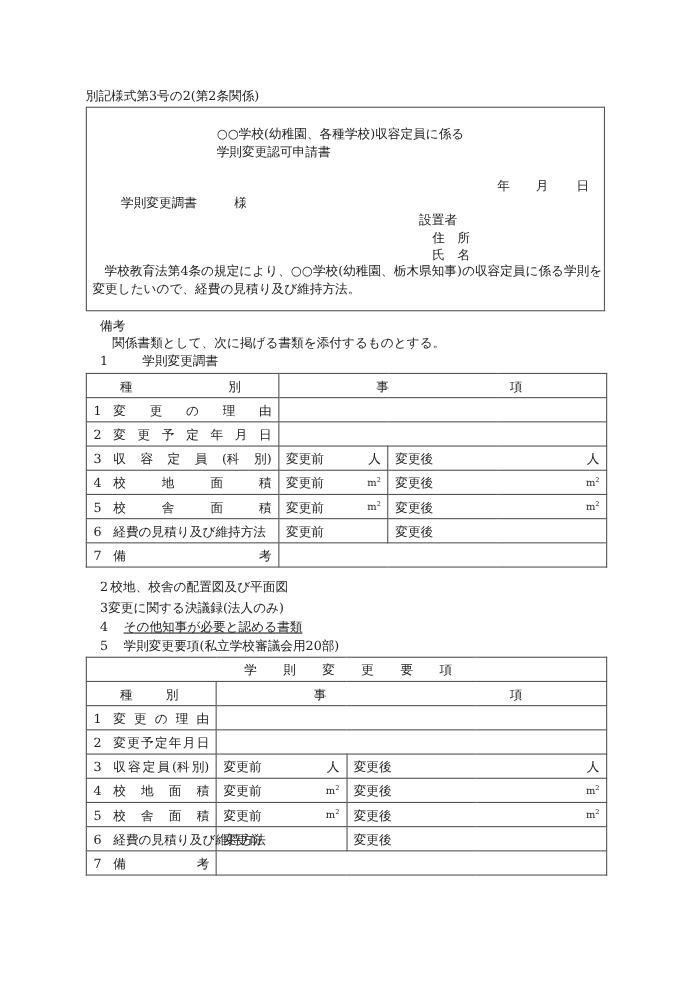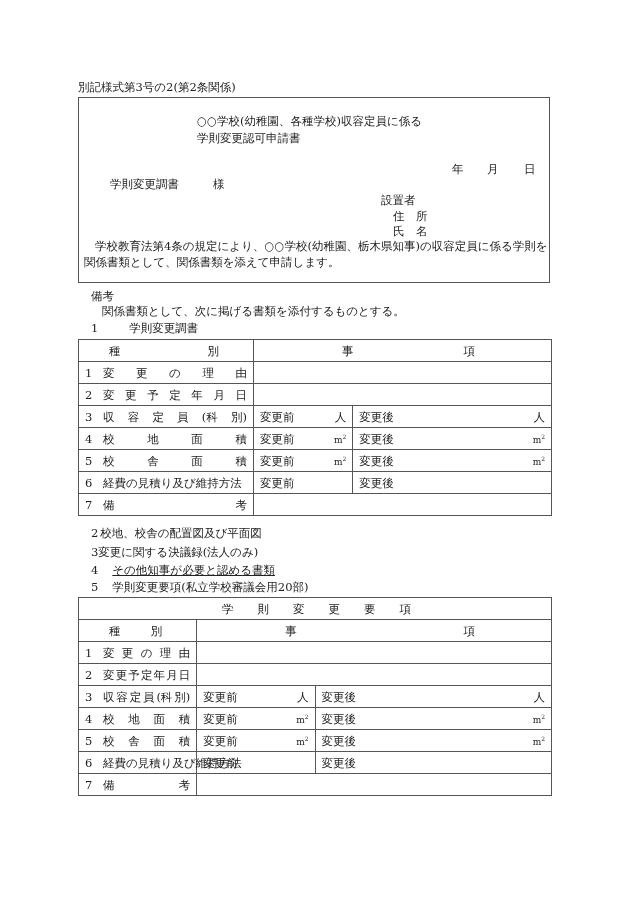--- a/index.html
+++ b/index.html
@@ -31,21 +31,21 @@
 <div class="abs" style="left:487px;top:162px;">月</div>
 <div class="abs" style="left:524px;top:162px;">日</div>
 <div class="abs" style="left:110px;top:177px;">学則変更調書</div>
 <div class="abs" style="left:213px;top:177px;">様</div>
 <div class="abs" style="left:381px;top:193px;">設置者</div>
 <div class="abs" style="left:393px;top:209px;">住</div>
 <div class="abs" style="left:416px;top:209px;">所</div>
 <div class="abs" style="left:393px;top:224px;">氏</div>
 <div class="abs" style="left:416px;top:224px;">名</div>
 <div class="abs" style="left:95px;top:239px;">学校教育法第4条の規定により、○○学校(幼稚園、栃木県知事)の収容定員に係る学則を</div>
-<div class="abs" style="left:84px;top:255px;">関係書類として、関係書類を添えて申請します。</div>
+<div class="abs" style="left:84px;top:255px;">変更したいので、経費の見積り及び維持方法。</div>
 
 <div class="abs" style="left:91px;top:289px;">備考</div>
 <div class="abs" style="left:102px;top:304px;">関係書類として、次に掲げる書類を添付するものとする。</div>
 <div class="abs" style="left:91px;top:321px;"><span>1</span><span style="margin-left:31px;">学則変更調書</span></div>
 
 <table class="t" style="top:339px;">
   <tbody id="tbl1">
       <tr>
         <td class="kind">
           <div class="hdr">

